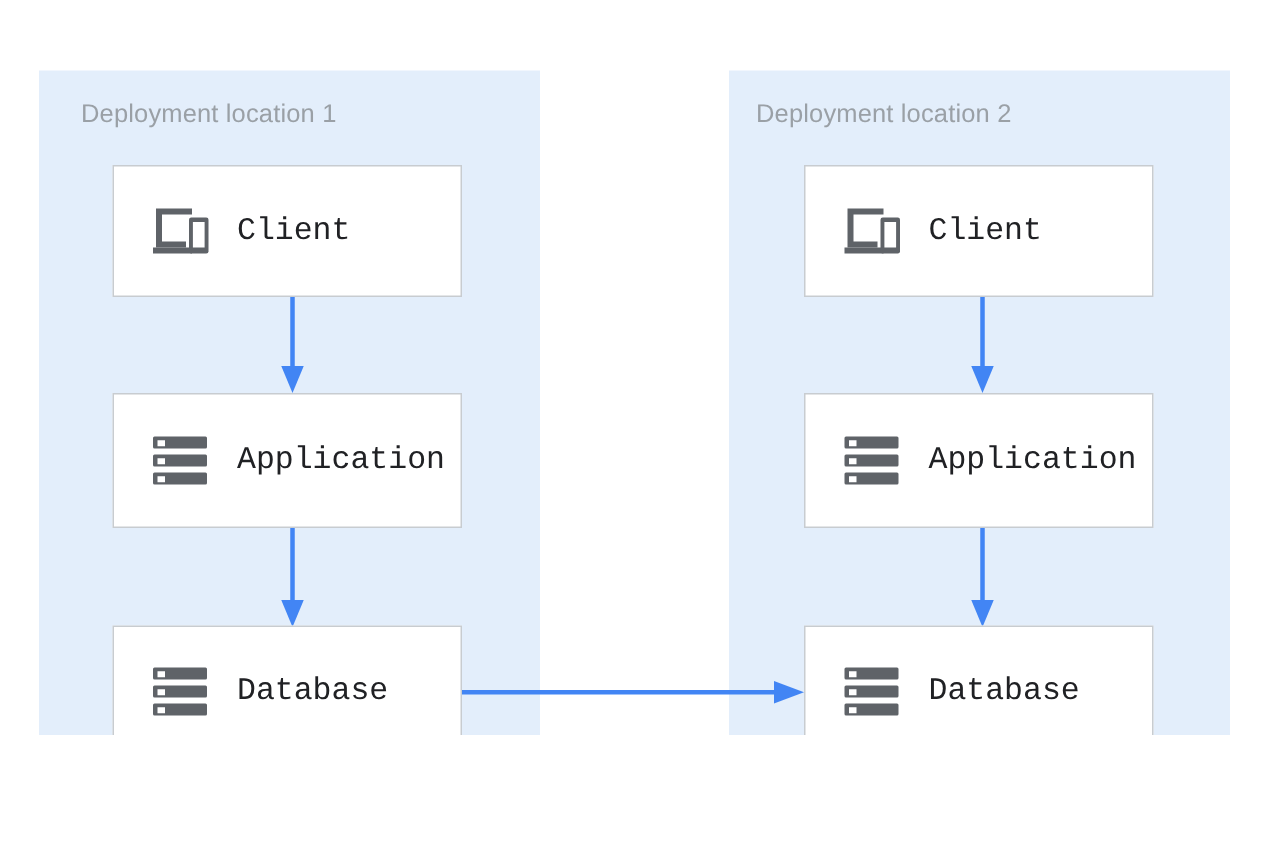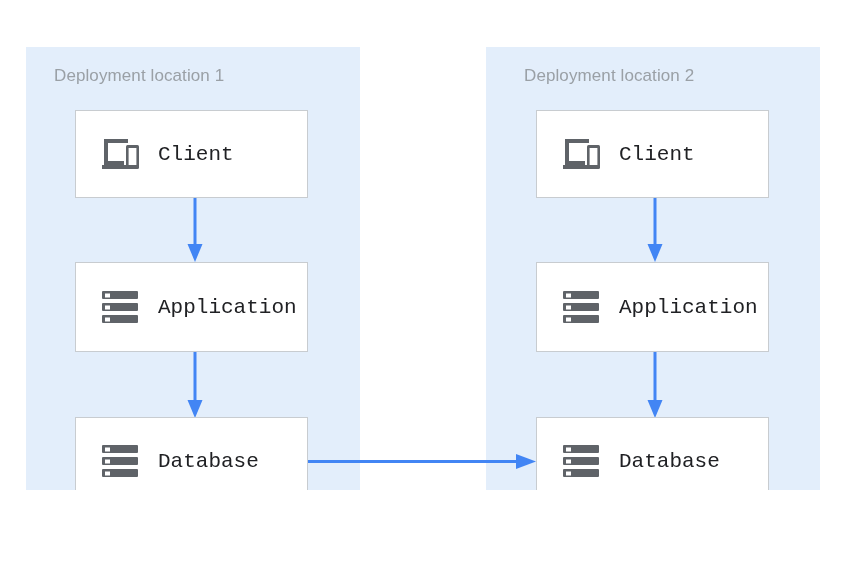--- a/index.html
+++ b/index.html
@@ -106,21 +106,21 @@
         <rect x="1" y="25" width="36" height="8" rx="1" fill="#5f6368"></rect>
         <rect x="4" y="3.5" width="5" height="4" fill="#ffffff"></rect>
         <rect x="4" y="15.5" width="5" height="4" fill="#ffffff"></rect>
         <rect x="4" y="27.5" width="5" height="4" fill="#ffffff"></rect>
       </svg>
     </span>
     <span class="node-label">Database</span>
   </div>
 
   <div class="zone" style="left:486px; top:47px; width:334px; height:490px;"></div>
-  <div class="zone-label" style="left:524px; top:66px;">Deployment location 2</div>
+  <div class="zone-label" style="left:504px; top:66px;">Deployment location 2</div>
 
   <div class="node" style="left:536px; top:110px; width:233px; height:88px;">
     <span class="node-icon">
       <svg width="40" height="34" viewBox="0 0 40 34" aria-hidden="true">
         <path fill="#5f6368" d="M4 2 h24 v4 H8 v18 h16 v4 H4 z"></path>
         <rect x="2" y="28" width="26" height="4" fill="#5f6368"></rect>
         <rect x="26" y="8" width="13" height="24" rx="1.5" fill="#5f6368"></rect>
         <rect x="28.6" y="11" width="7.8" height="17" fill="#ffffff"></rect>
       </svg>
     </span>

